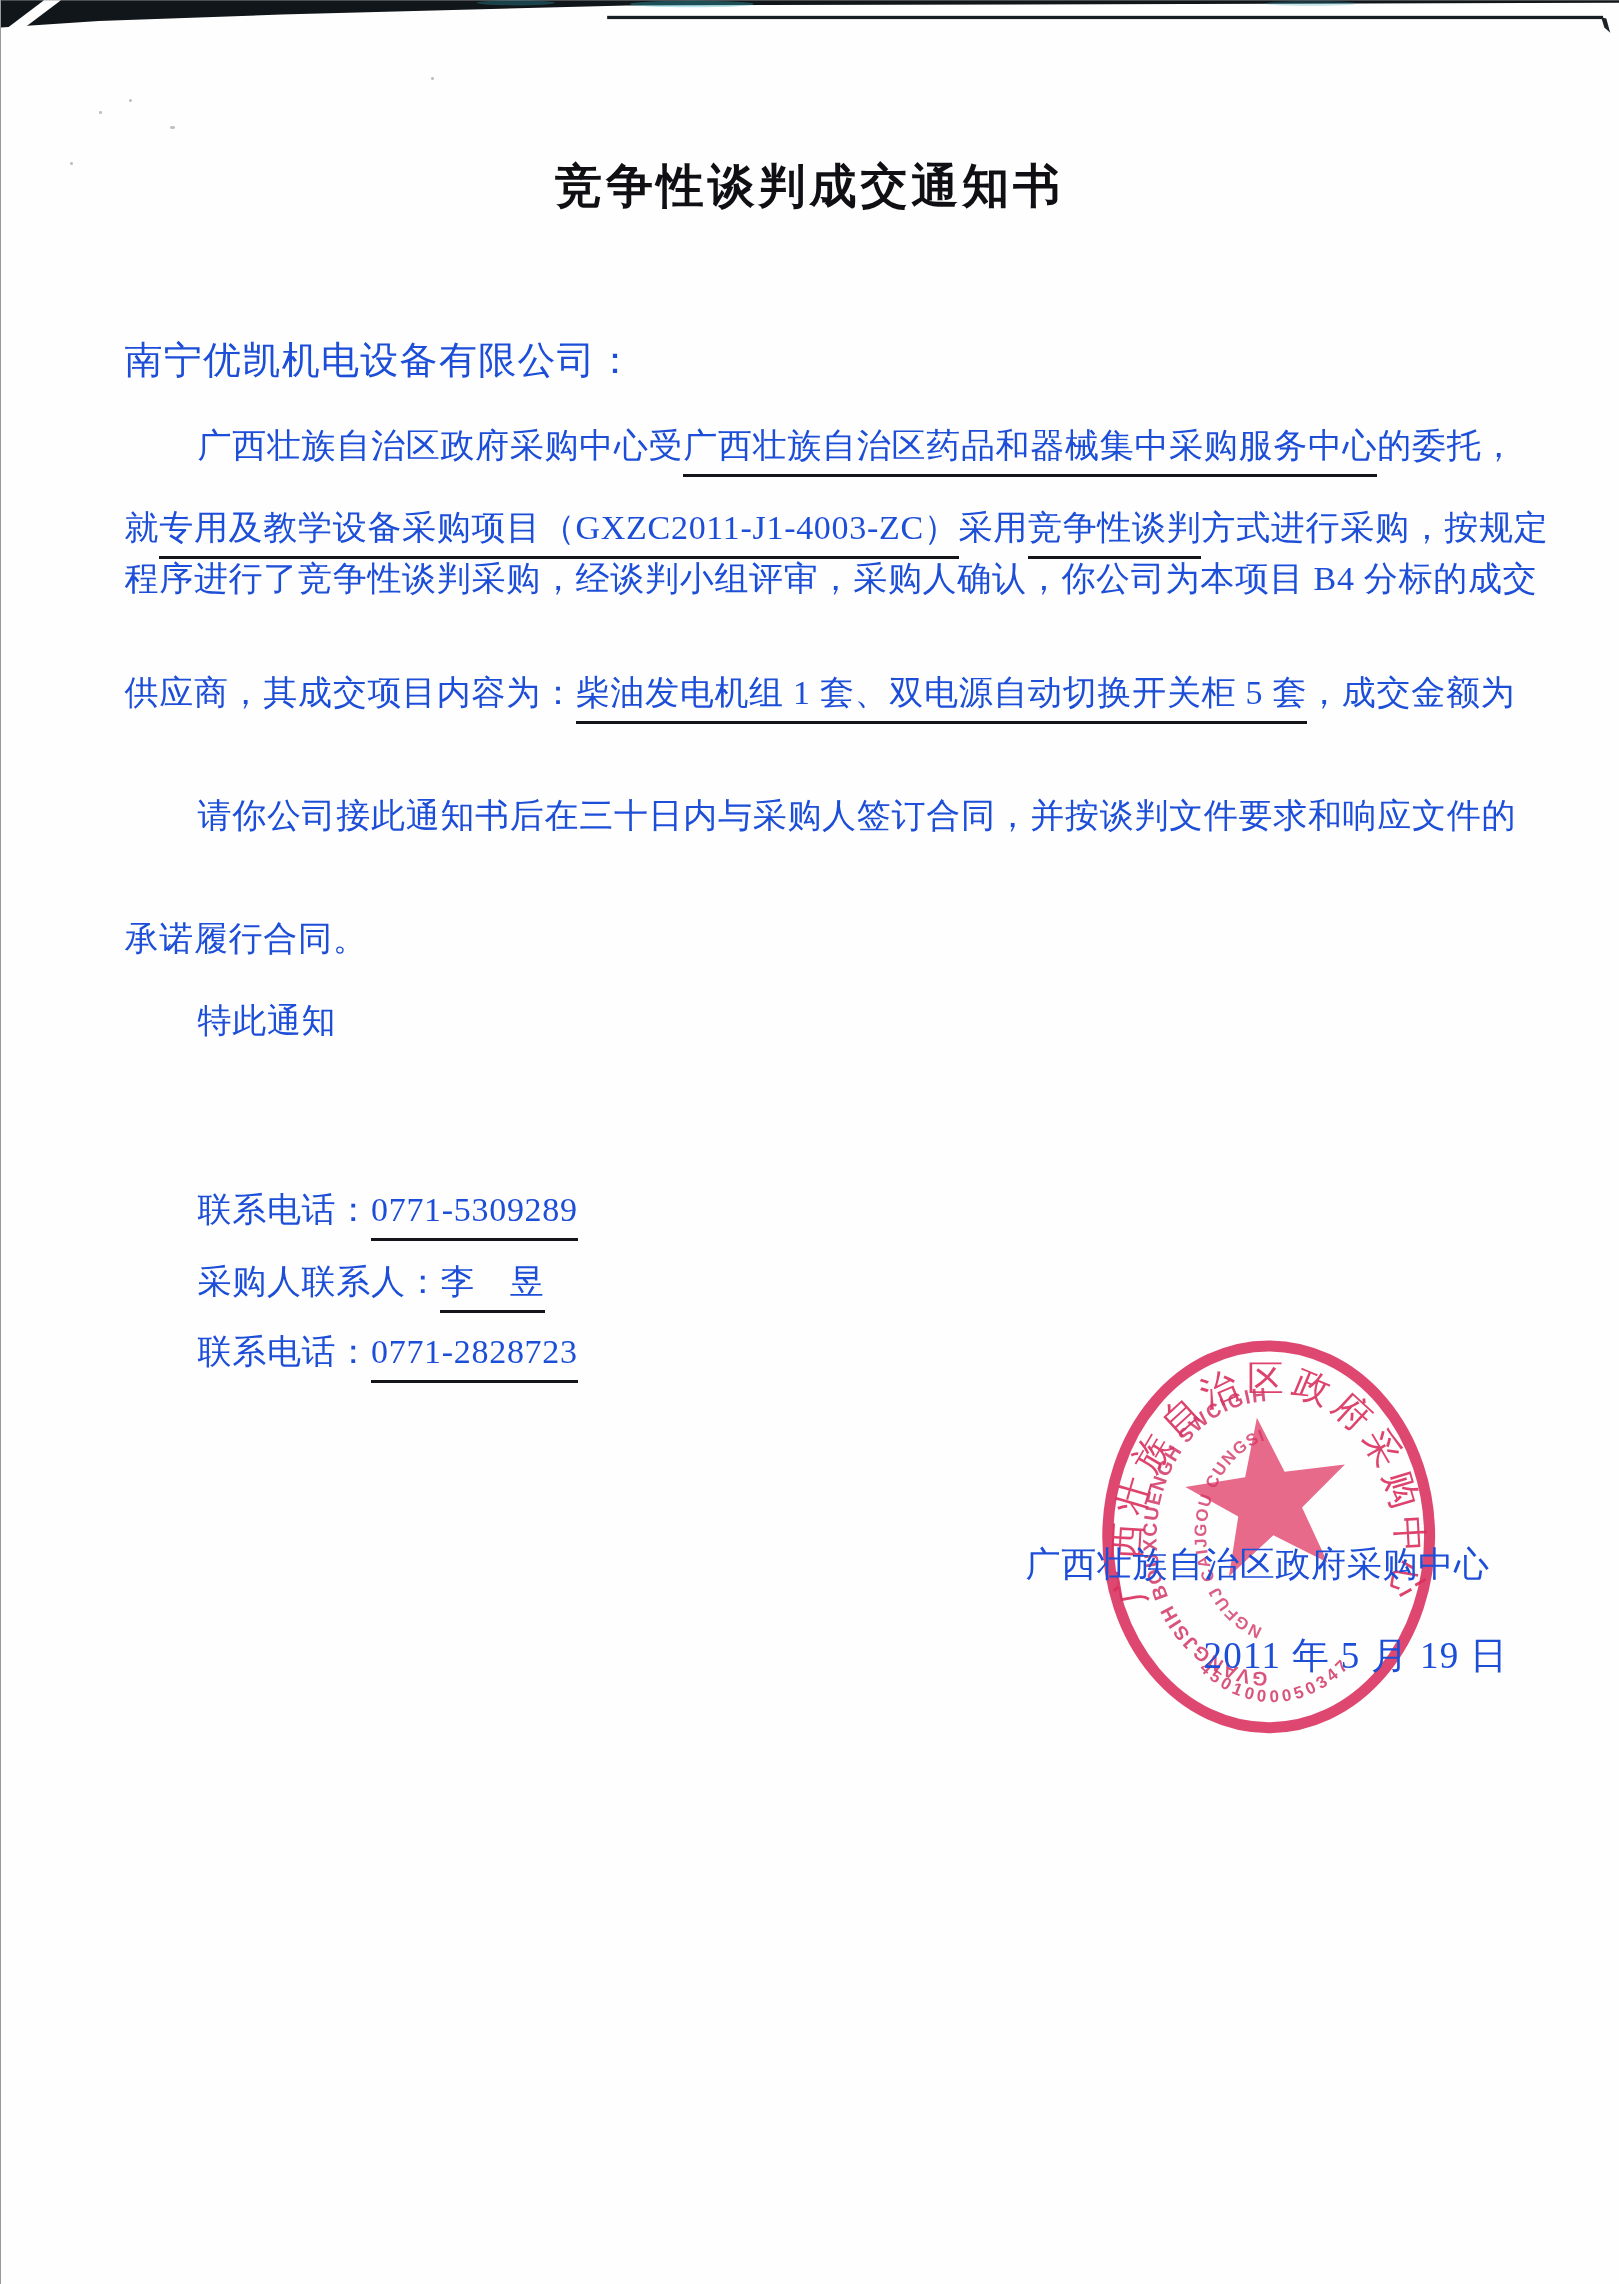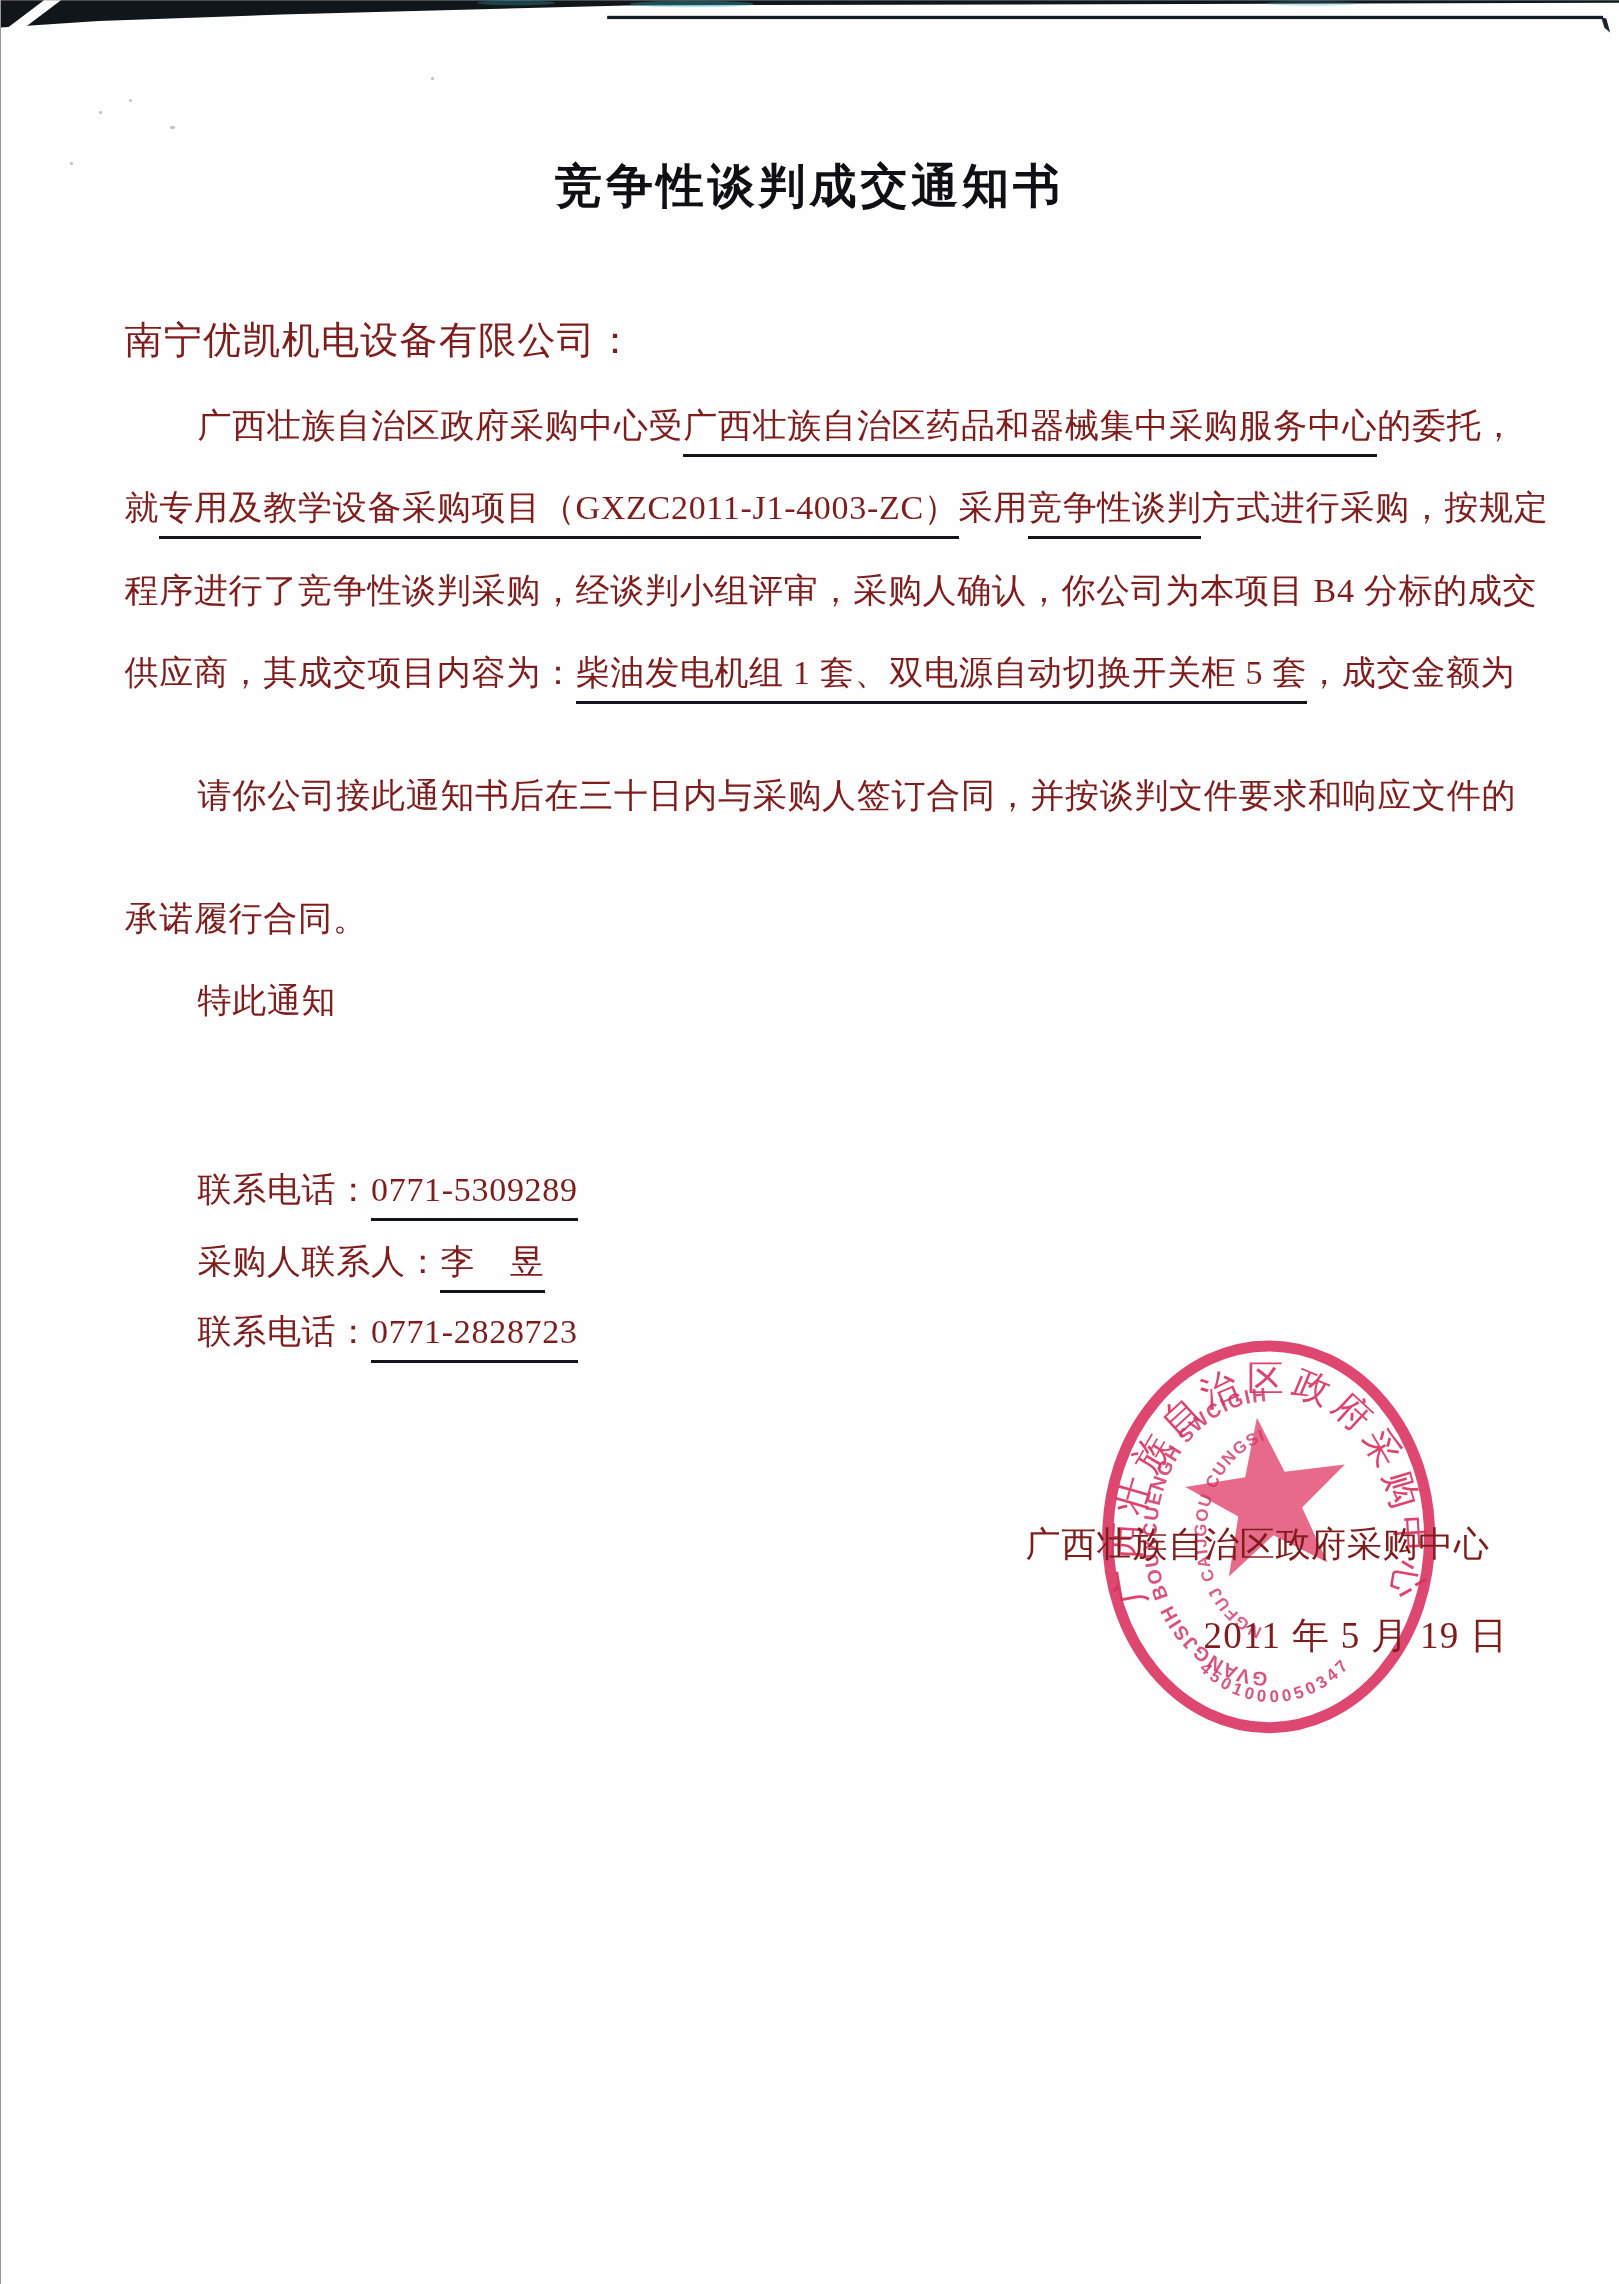--- a/index.html
+++ b/index.html
@@ -12,21 +12,21 @@
     font-family:"Liberation Serif","DejaVu Serif",serif;
     color:#16161c;
   }
   .doc-title{
     position:absolute;top:155px;left:50%;transform:translateX(-50%);
     font-size:47px;font-weight:bold;letter-spacing:3.9px;white-space:nowrap;
     color:#101014;
   }
   .line{
     position:absolute;white-space:nowrap;line-height:1;
-    font-size:34px;letter-spacing:0.7px;color:#7f1d1d;
+    font-size:34px;letter-spacing:0.7px;color:#1d4ed8;margin-top:20px;
   }
   .addressee{font-size:38px;letter-spacing:1.3px;}
   .u{border-bottom:3.3px solid #14141b;padding-bottom:10px;}
   .sig{font-size:35px;}
   .date{font-size:37px;letter-spacing:1.3px;}
   .speck{position:absolute;background:#8b8b8b;opacity:.55;border-radius:50%;}
   .scanband{position:absolute;top:0;left:0;}
   .stamp{
     position:absolute;left:1070px;top:1314px;
     mix-blend-mode:multiply;opacity:.93;
@@ -58,21 +58,21 @@
   <div class="doc-title">竞争性谈判成交通知书</div>
 
   <div class="line addressee" style="left:124px;top:321px">南宁优凯机电设备有限公司：</div>
 
   <div class="line" style="left:197px;top:409px">
     <span>广西壮族自治区政府采购中心受</span><span class="u">广西壮族自治区药品和器械集中采购服务中心</span><span>的委托，</span>
   </div>
   <div class="line" style="left:124px;top:491px">
     <span>就</span><span class="u">专用及教学设备采购项目（GXZC2011-J1-4003-ZC）</span><span>采用</span><span class="u">竞争性谈判</span><span>方式进行采购，按规定</span>
   </div>
-  <div class="line" style="left:124px;top:574px">
+  <div class="line" style="left:124px;top:542px">
     <span>程序进行了竞争性谈判采购，经谈判小组评审，采购人确认，你公司为本项目 B4 分标的成交</span>
   </div>
   <div class="line" style="left:124px;top:656px">
     <span>供应商，其成交项目内容为：</span><span class="u">柴油发电机组 1 套、双电源自动切换开关柜 5 套</span><span>，成交金额为</span>
   </div>
 
   <div class="line" style="left:197px;top:779px">
     <span>请你公司接此通知书后在三十日内与采购人签订合同，并按谈判文件要求和响应文件的</span>
   </div>
   <div class="line" style="left:124px;top:902px">

